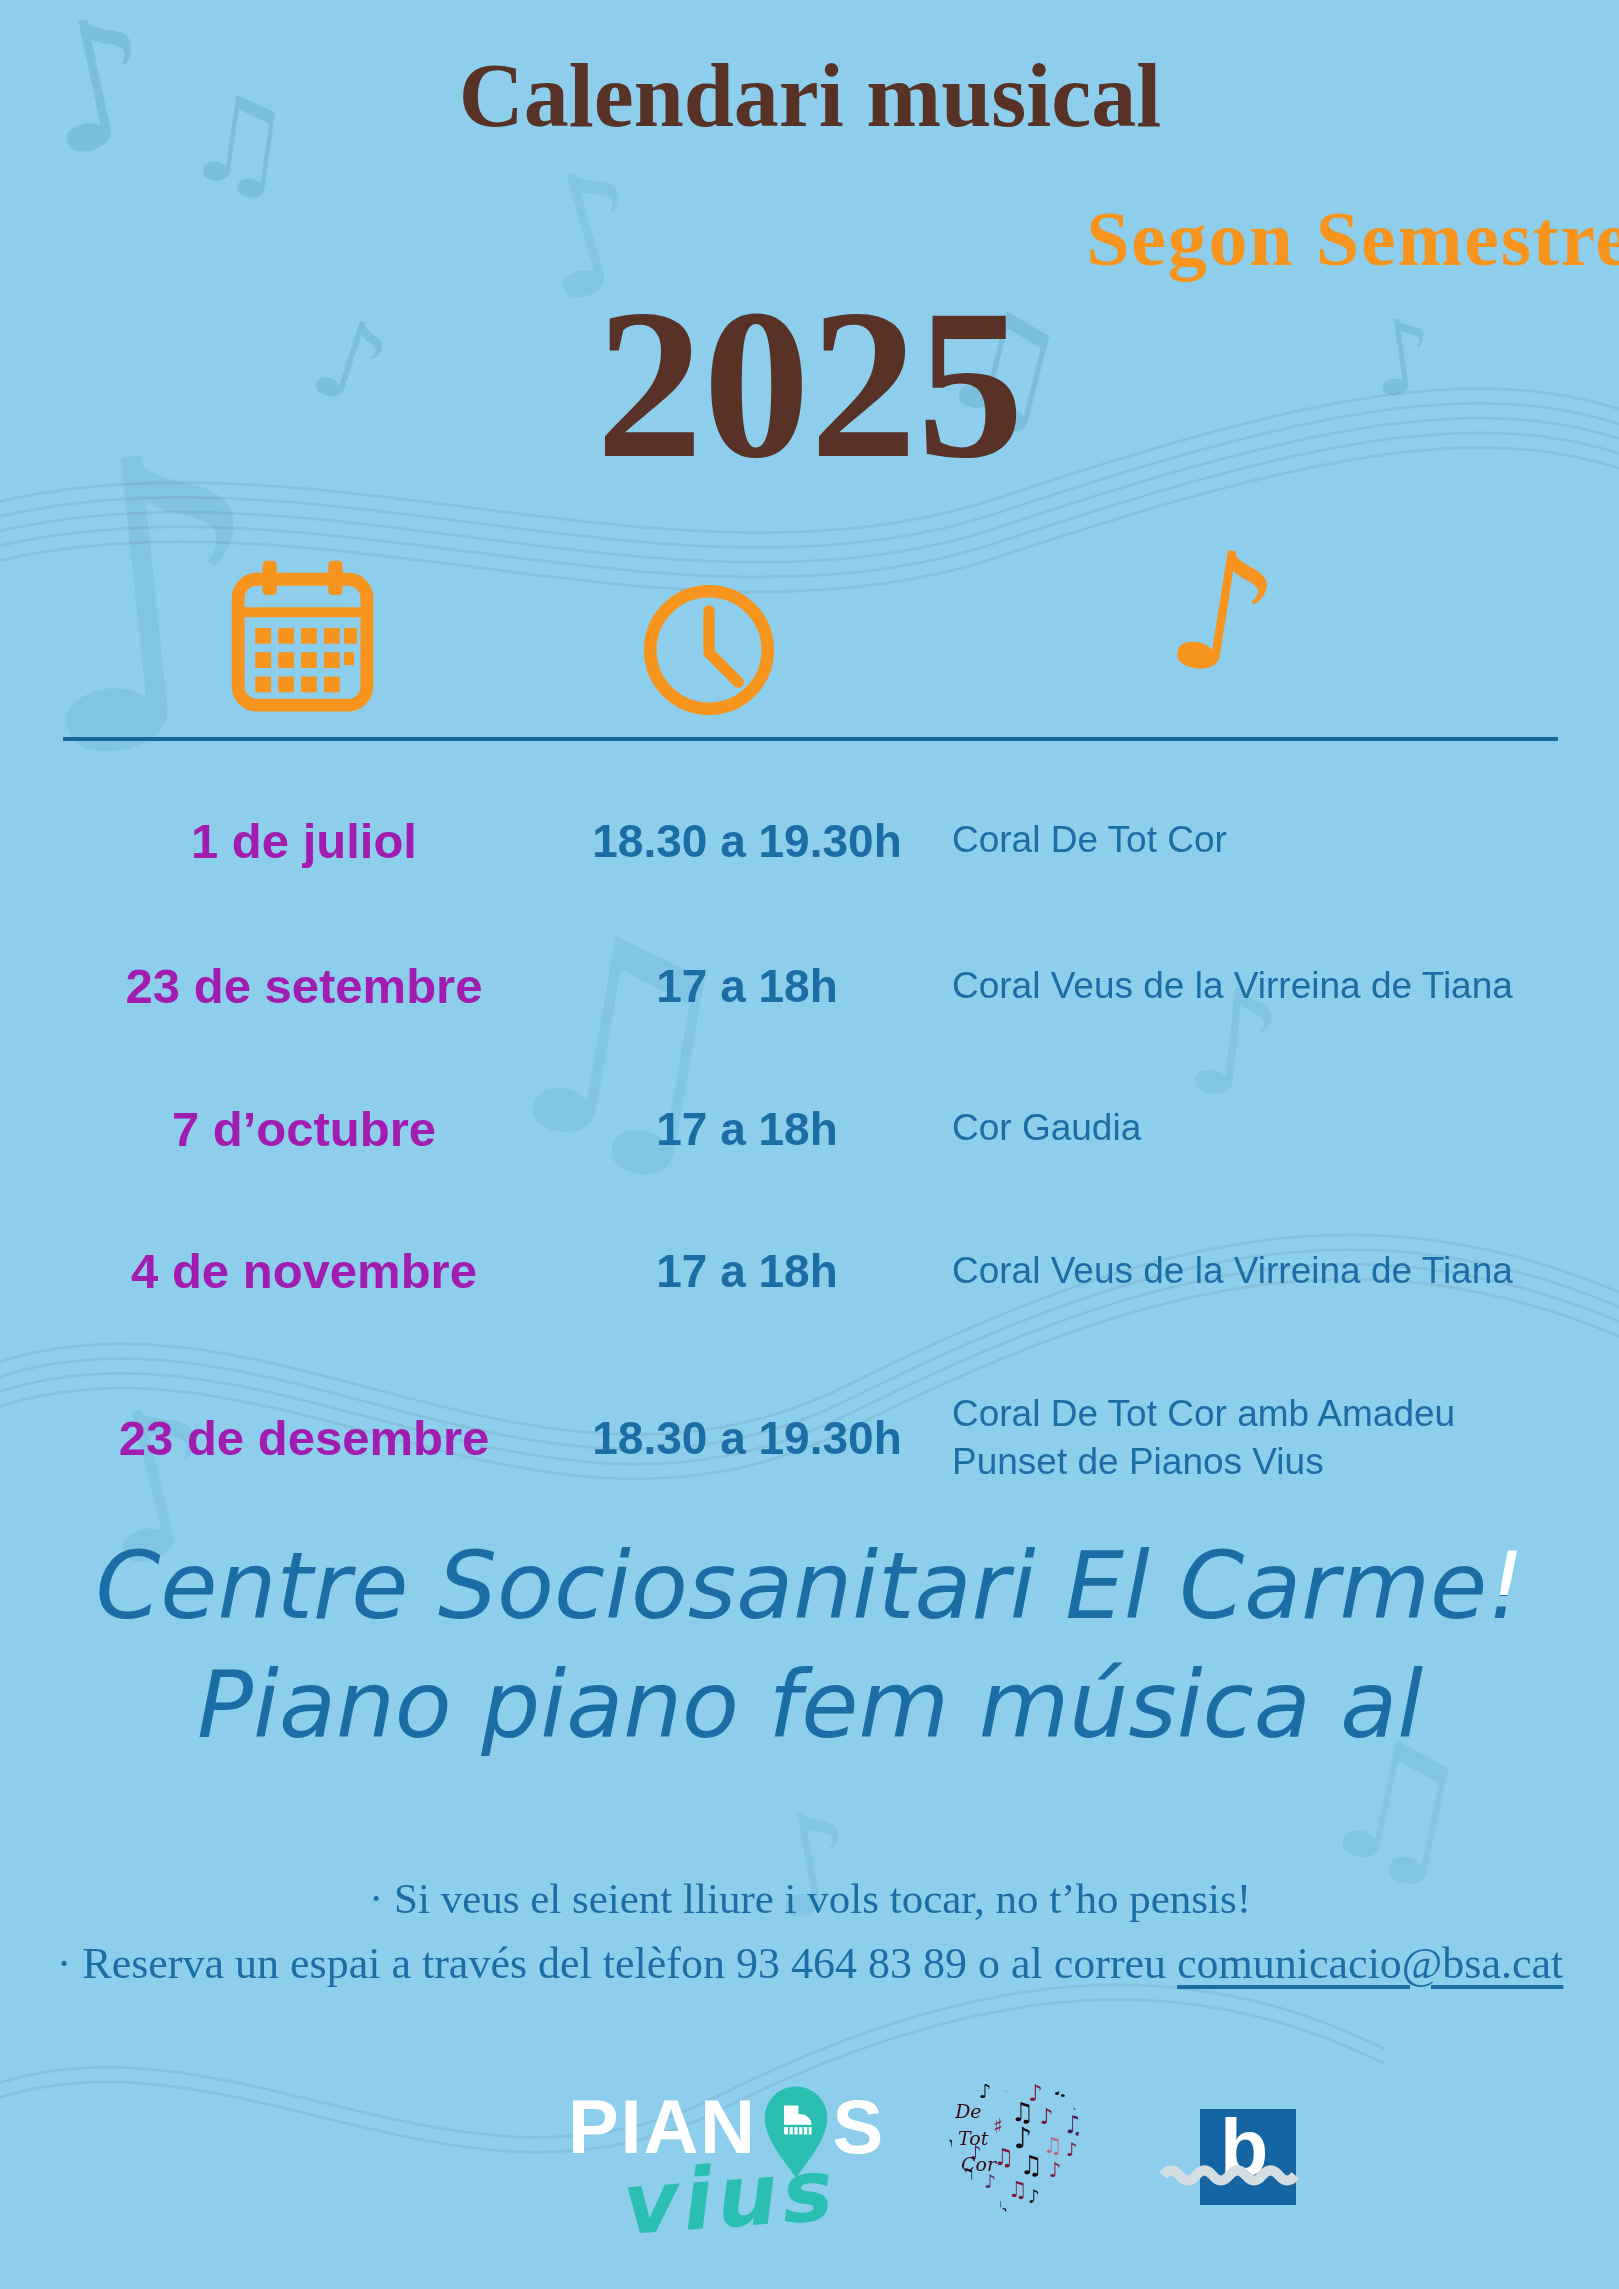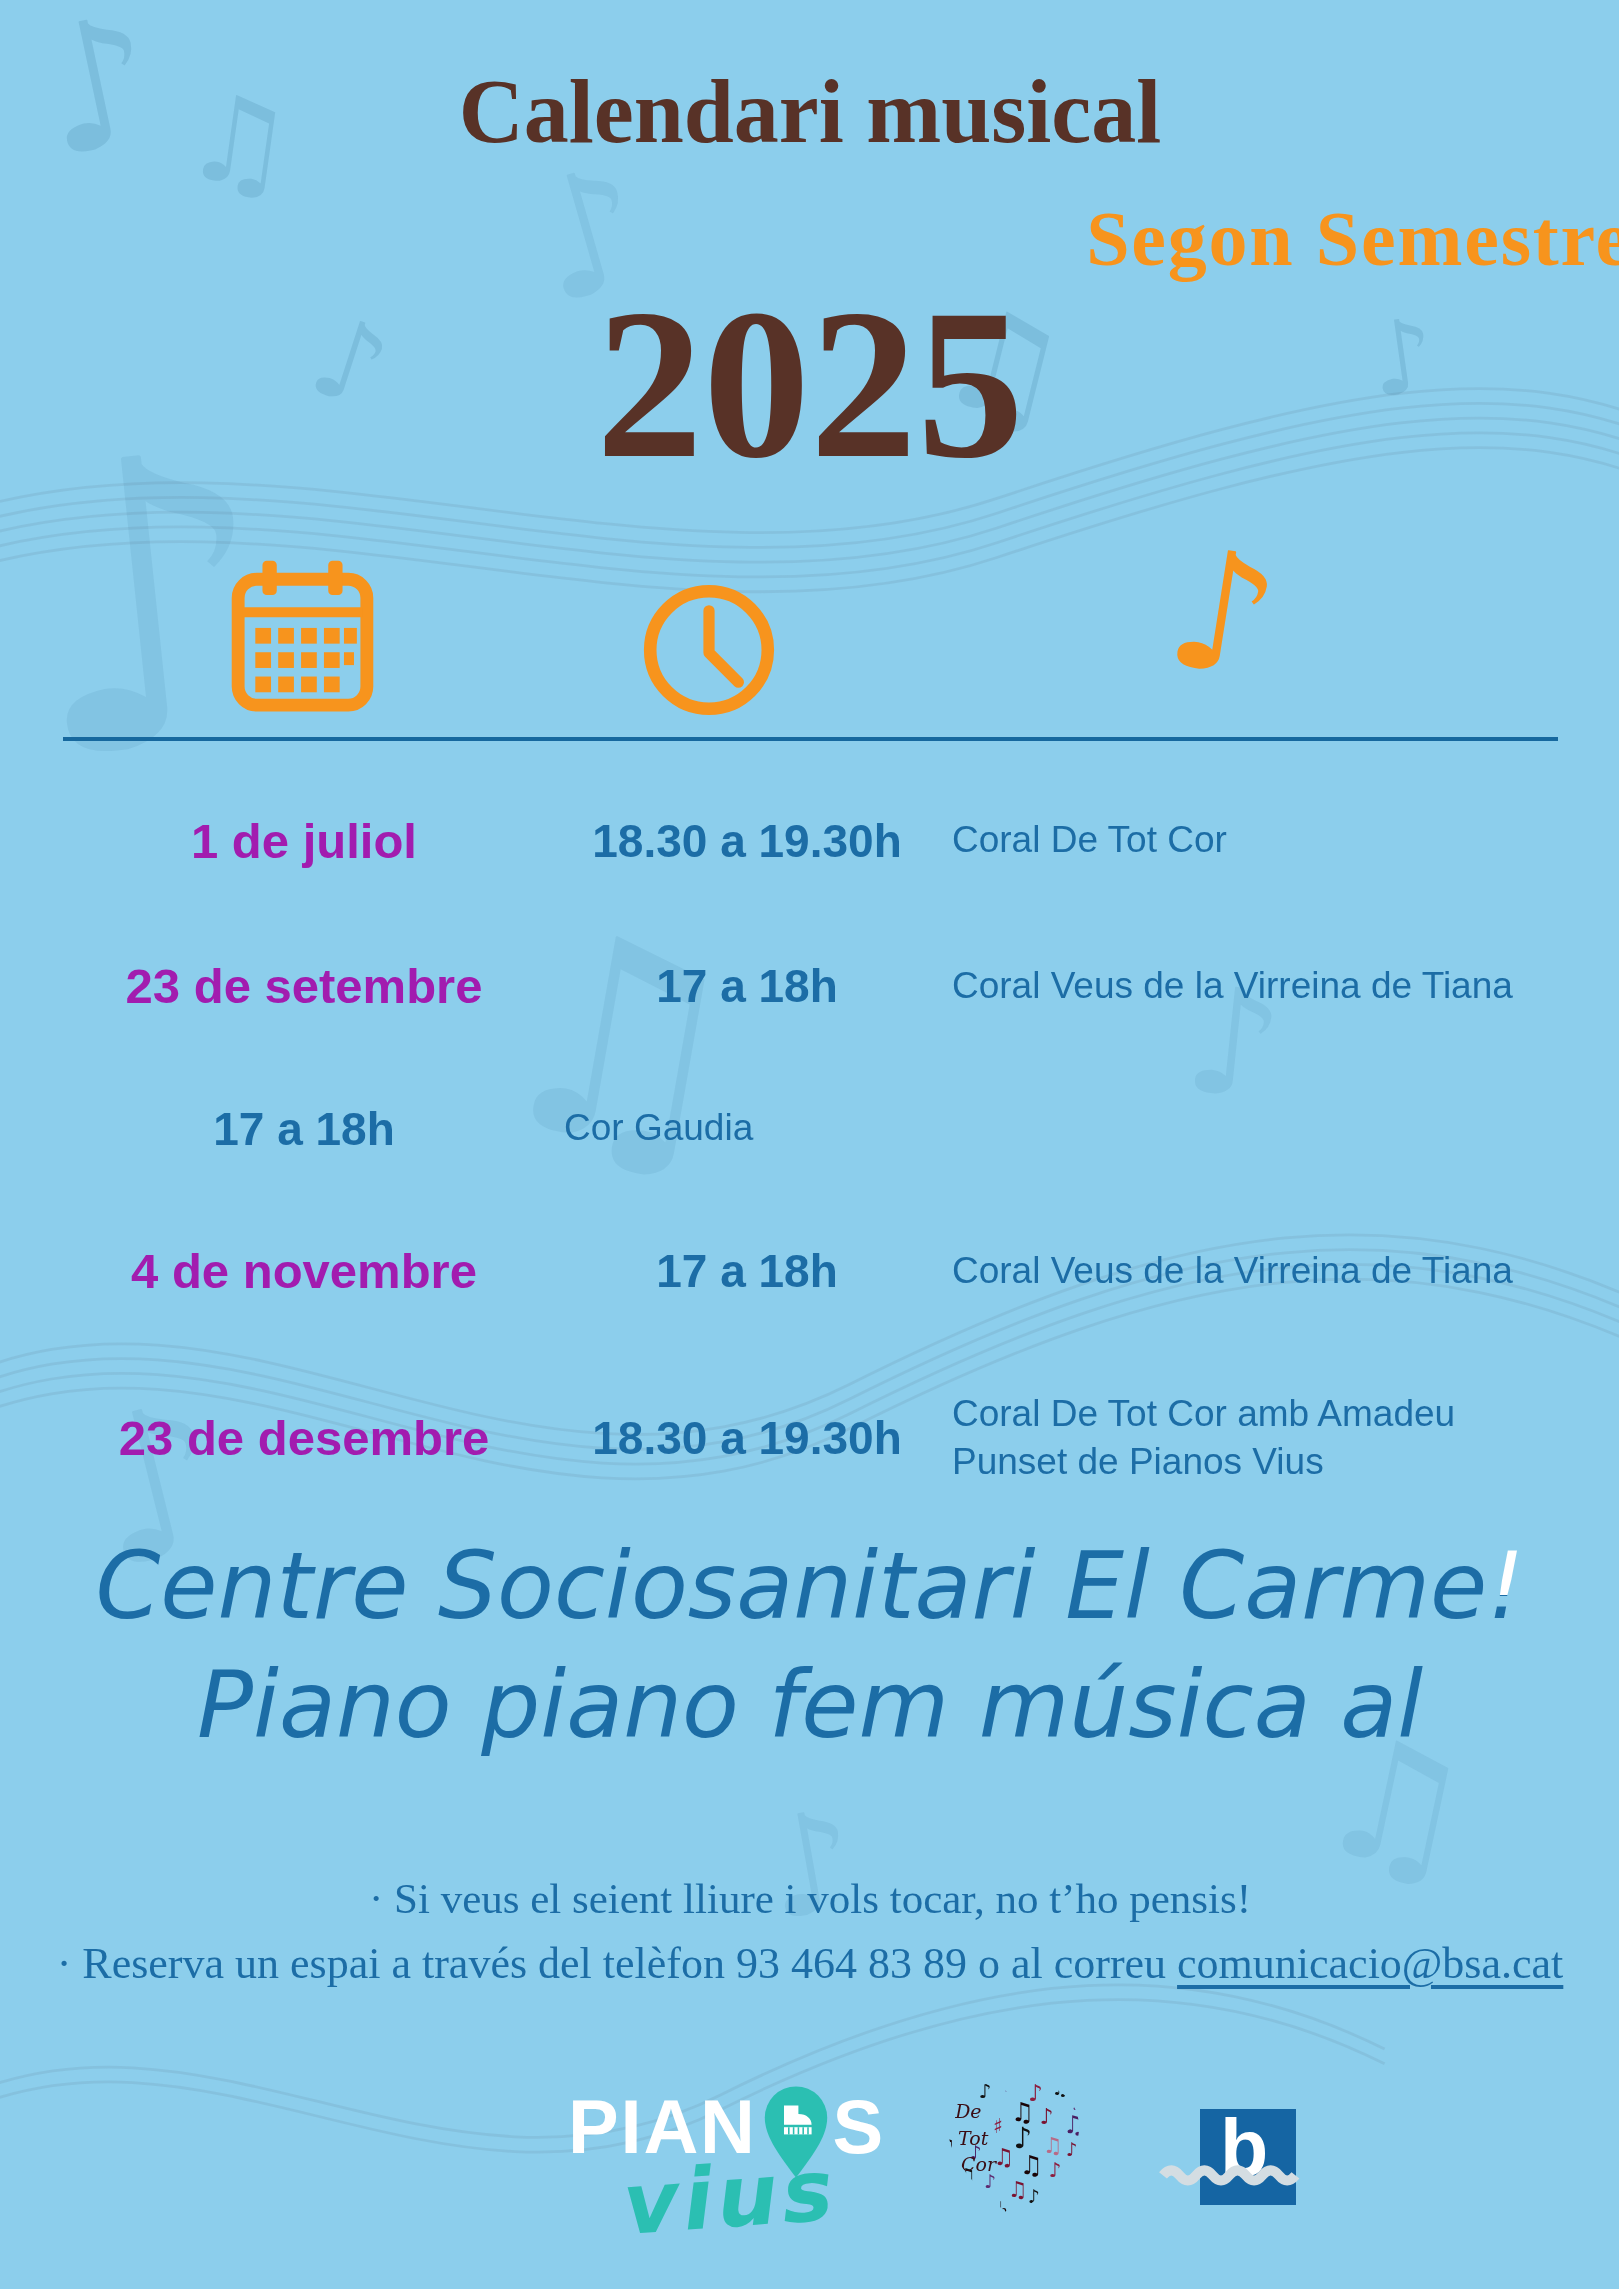--- a/index.html
+++ b/index.html
@@ -5,21 +5,21 @@
   html,body{margin:0;padding:0;background:#6fb6d8;}
   .poster{
     position:relative;width:1620px;height:2290px;background:#8CCEEC;
     overflow:hidden;font-family:"Liberation Sans",sans-serif;
   }
   
   .wm{position:absolute;inset:0;pointer-events:none;}
   .wm text{font-family:"DejaVu Sans",sans-serif;}
   
   .title{position:absolute;top:44px;left:0;width:100%;text-align:center;
-    font-family:"Liberation Serif",serif;font-weight:bold;font-size:90px;color:#583227;margin-top:16px;}
+    font-family:"Liberation Serif",serif;font-weight:bold;font-size:90px;color:#583227;}
   .subtitle{position:absolute;top:194px;left:0;width:100%;text-align:right;
     font-family:"Liberation Serif",serif;font-weight:bold;font-size:78px;color:#F7941D;letter-spacing:1.8px;padding-left:12px;}
   .year{position:absolute;top:277px;left:0;width:100%;text-align:center;line-height:1;
     font-family:"Liberation Serif",serif;font-weight:bold;font-size:214px;color:#583227;}
   
   .icon-cal{position:absolute;left:231px;top:557px;}
   .icon-clock{position:absolute;left:639px;top:580px;}
   .icon-note{position:absolute;left:1170px;top:531px;font-family:"DejaVu Sans",sans-serif;
     font-size:166px;color:#F7941D;transform:rotate(9deg);line-height:1;}
   .rule{position:absolute;left:63px;top:737px;width:1495px;height:3.7px;background:#16689E;}
@@ -139,20 +139,21 @@
       <div class="date">1 de juliol</div>
       <div class="time">18.30 a 19.30h</div>
       <div class="who">Coral De Tot Cor</div>
     </div>
     <div class="srow r2">
       <div class="date">23 de setembre</div>
       <div class="time">17 a 18h</div>
       <div class="who">Coral Veus de la Virreina de Tiana</div>
     </div>
     <div class="srow r3">
+      <div class="date">7 d’octubre</div>
       <div class="time">17 a 18h</div>
       <div class="who">Cor Gaudia</div>
     </div>
     <div class="srow r4">
       <div class="date">4 de novembre</div>
       <div class="time">17 a 18h</div>
       <div class="who">Coral Veus de la Virreina de Tiana</div>
     </div>
     <div class="srow r5">
       <div class="date">23 de desembre</div>

